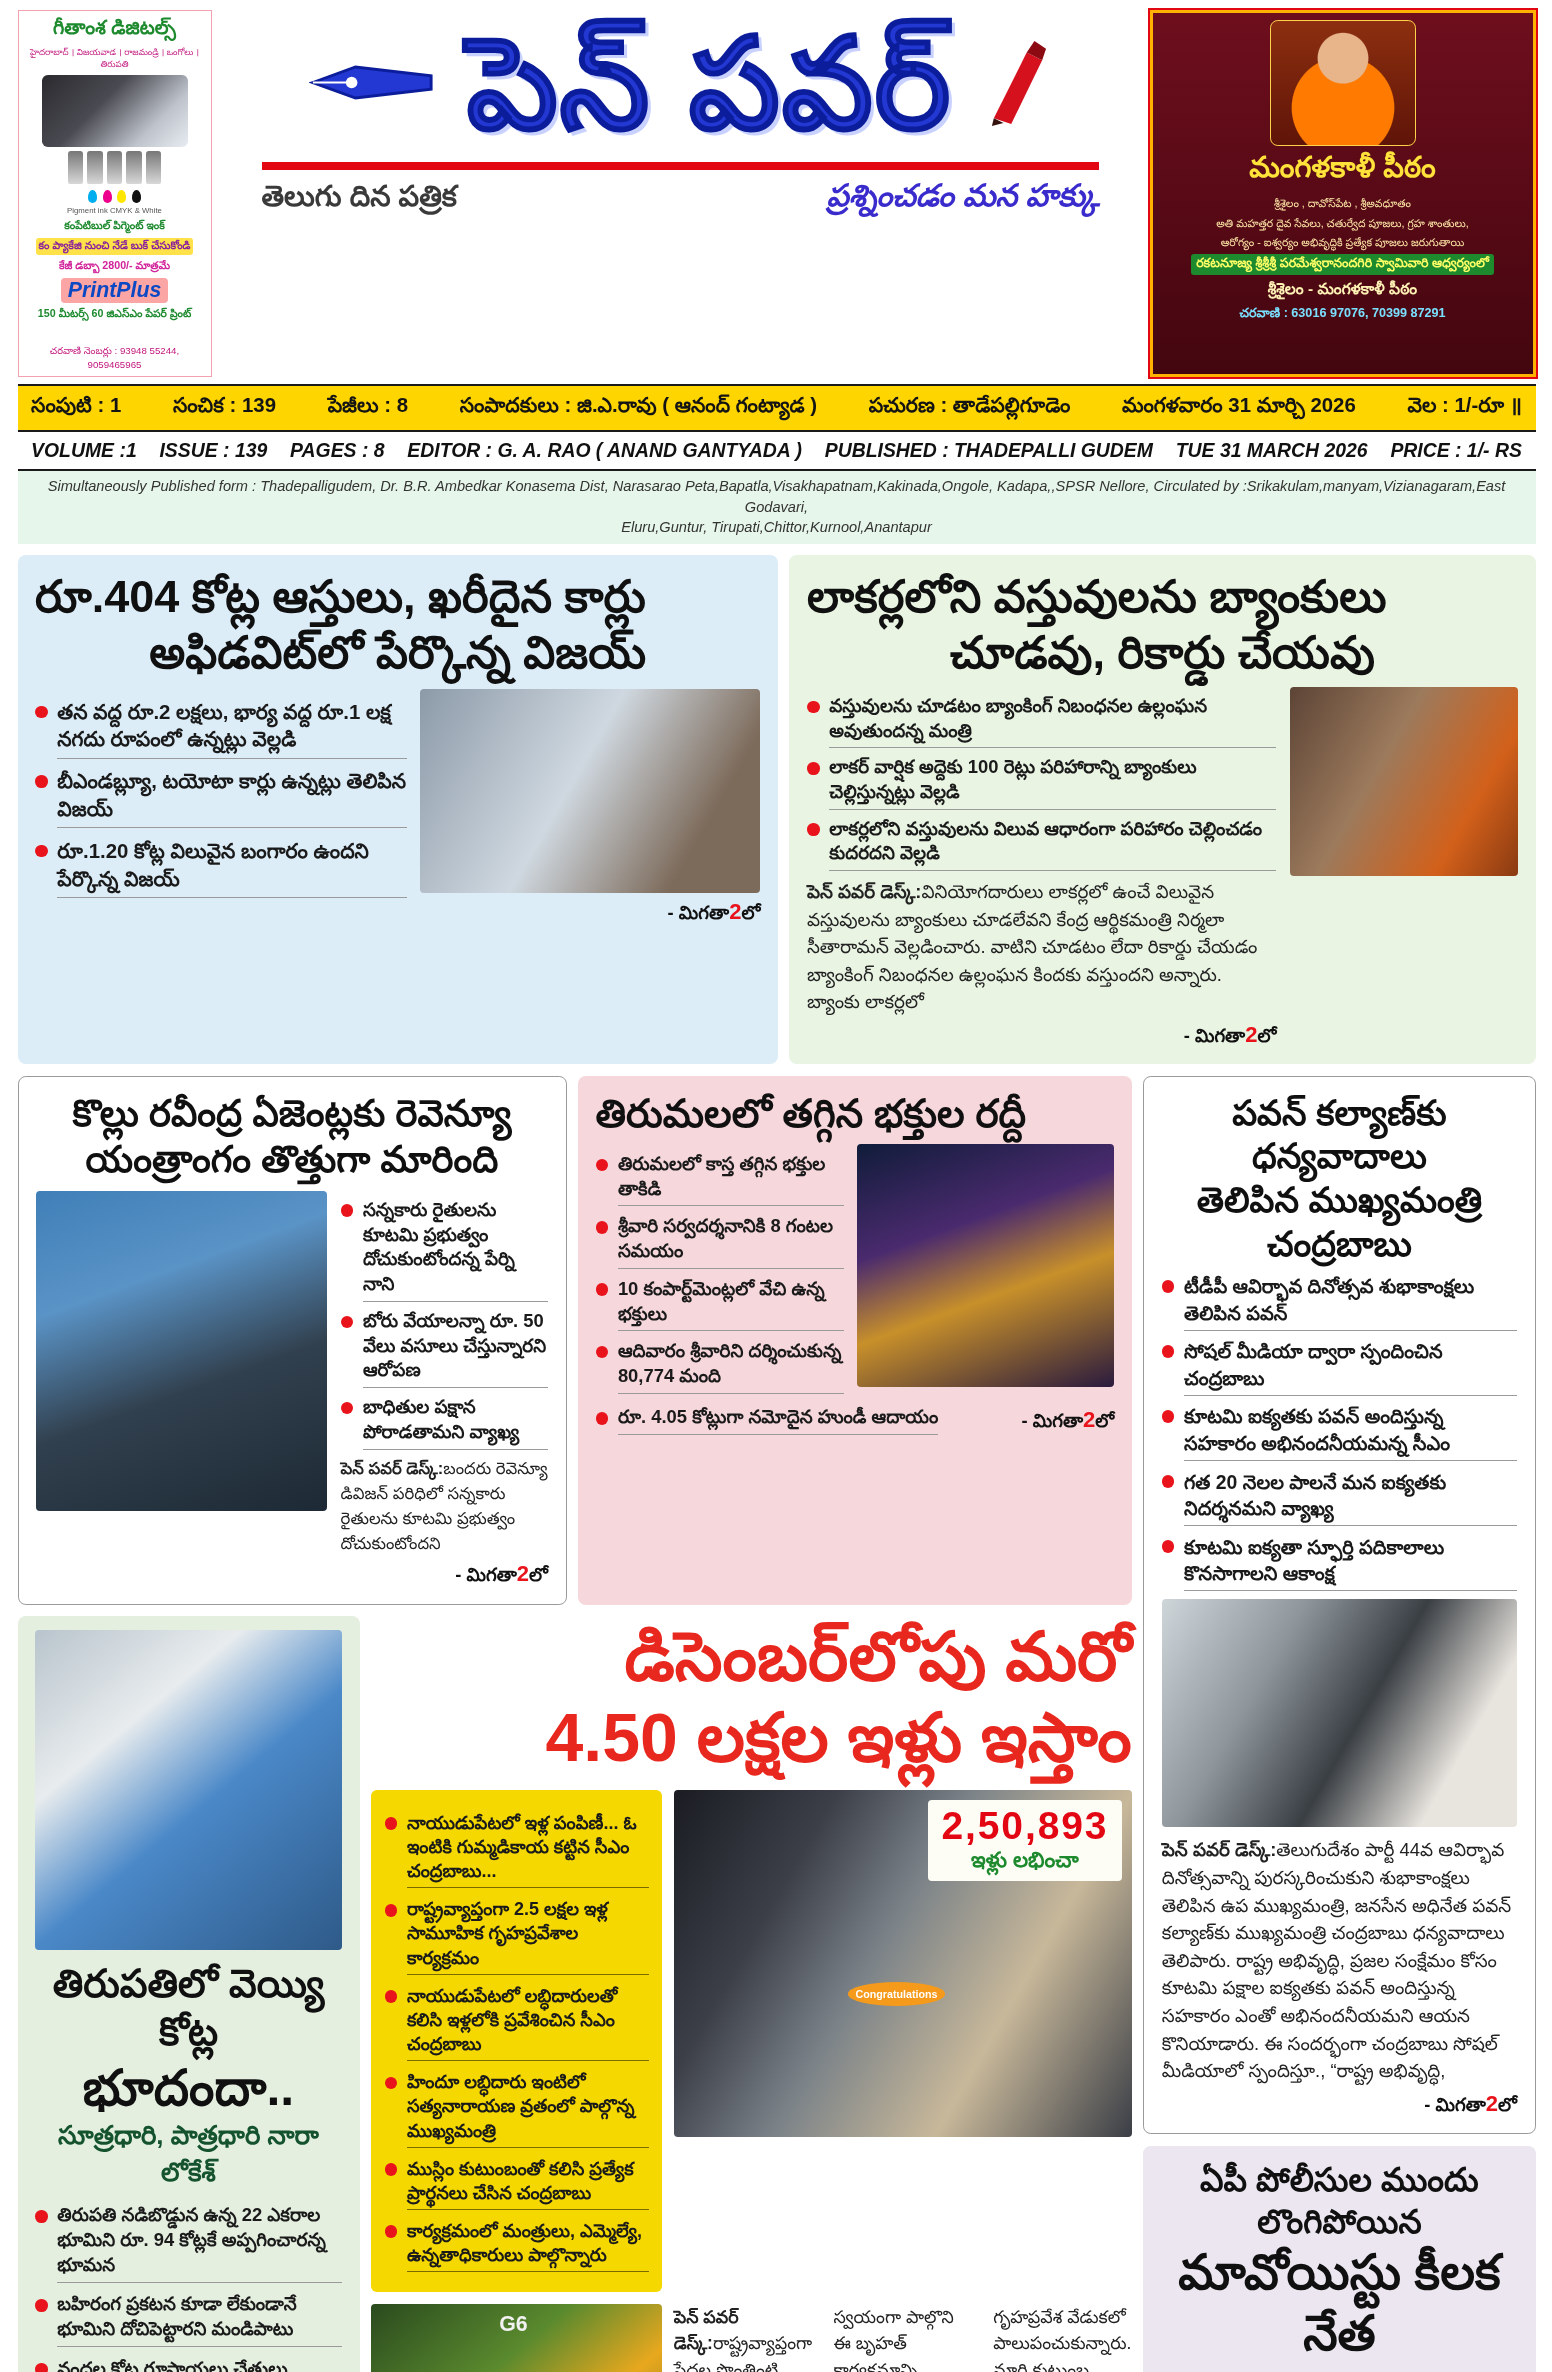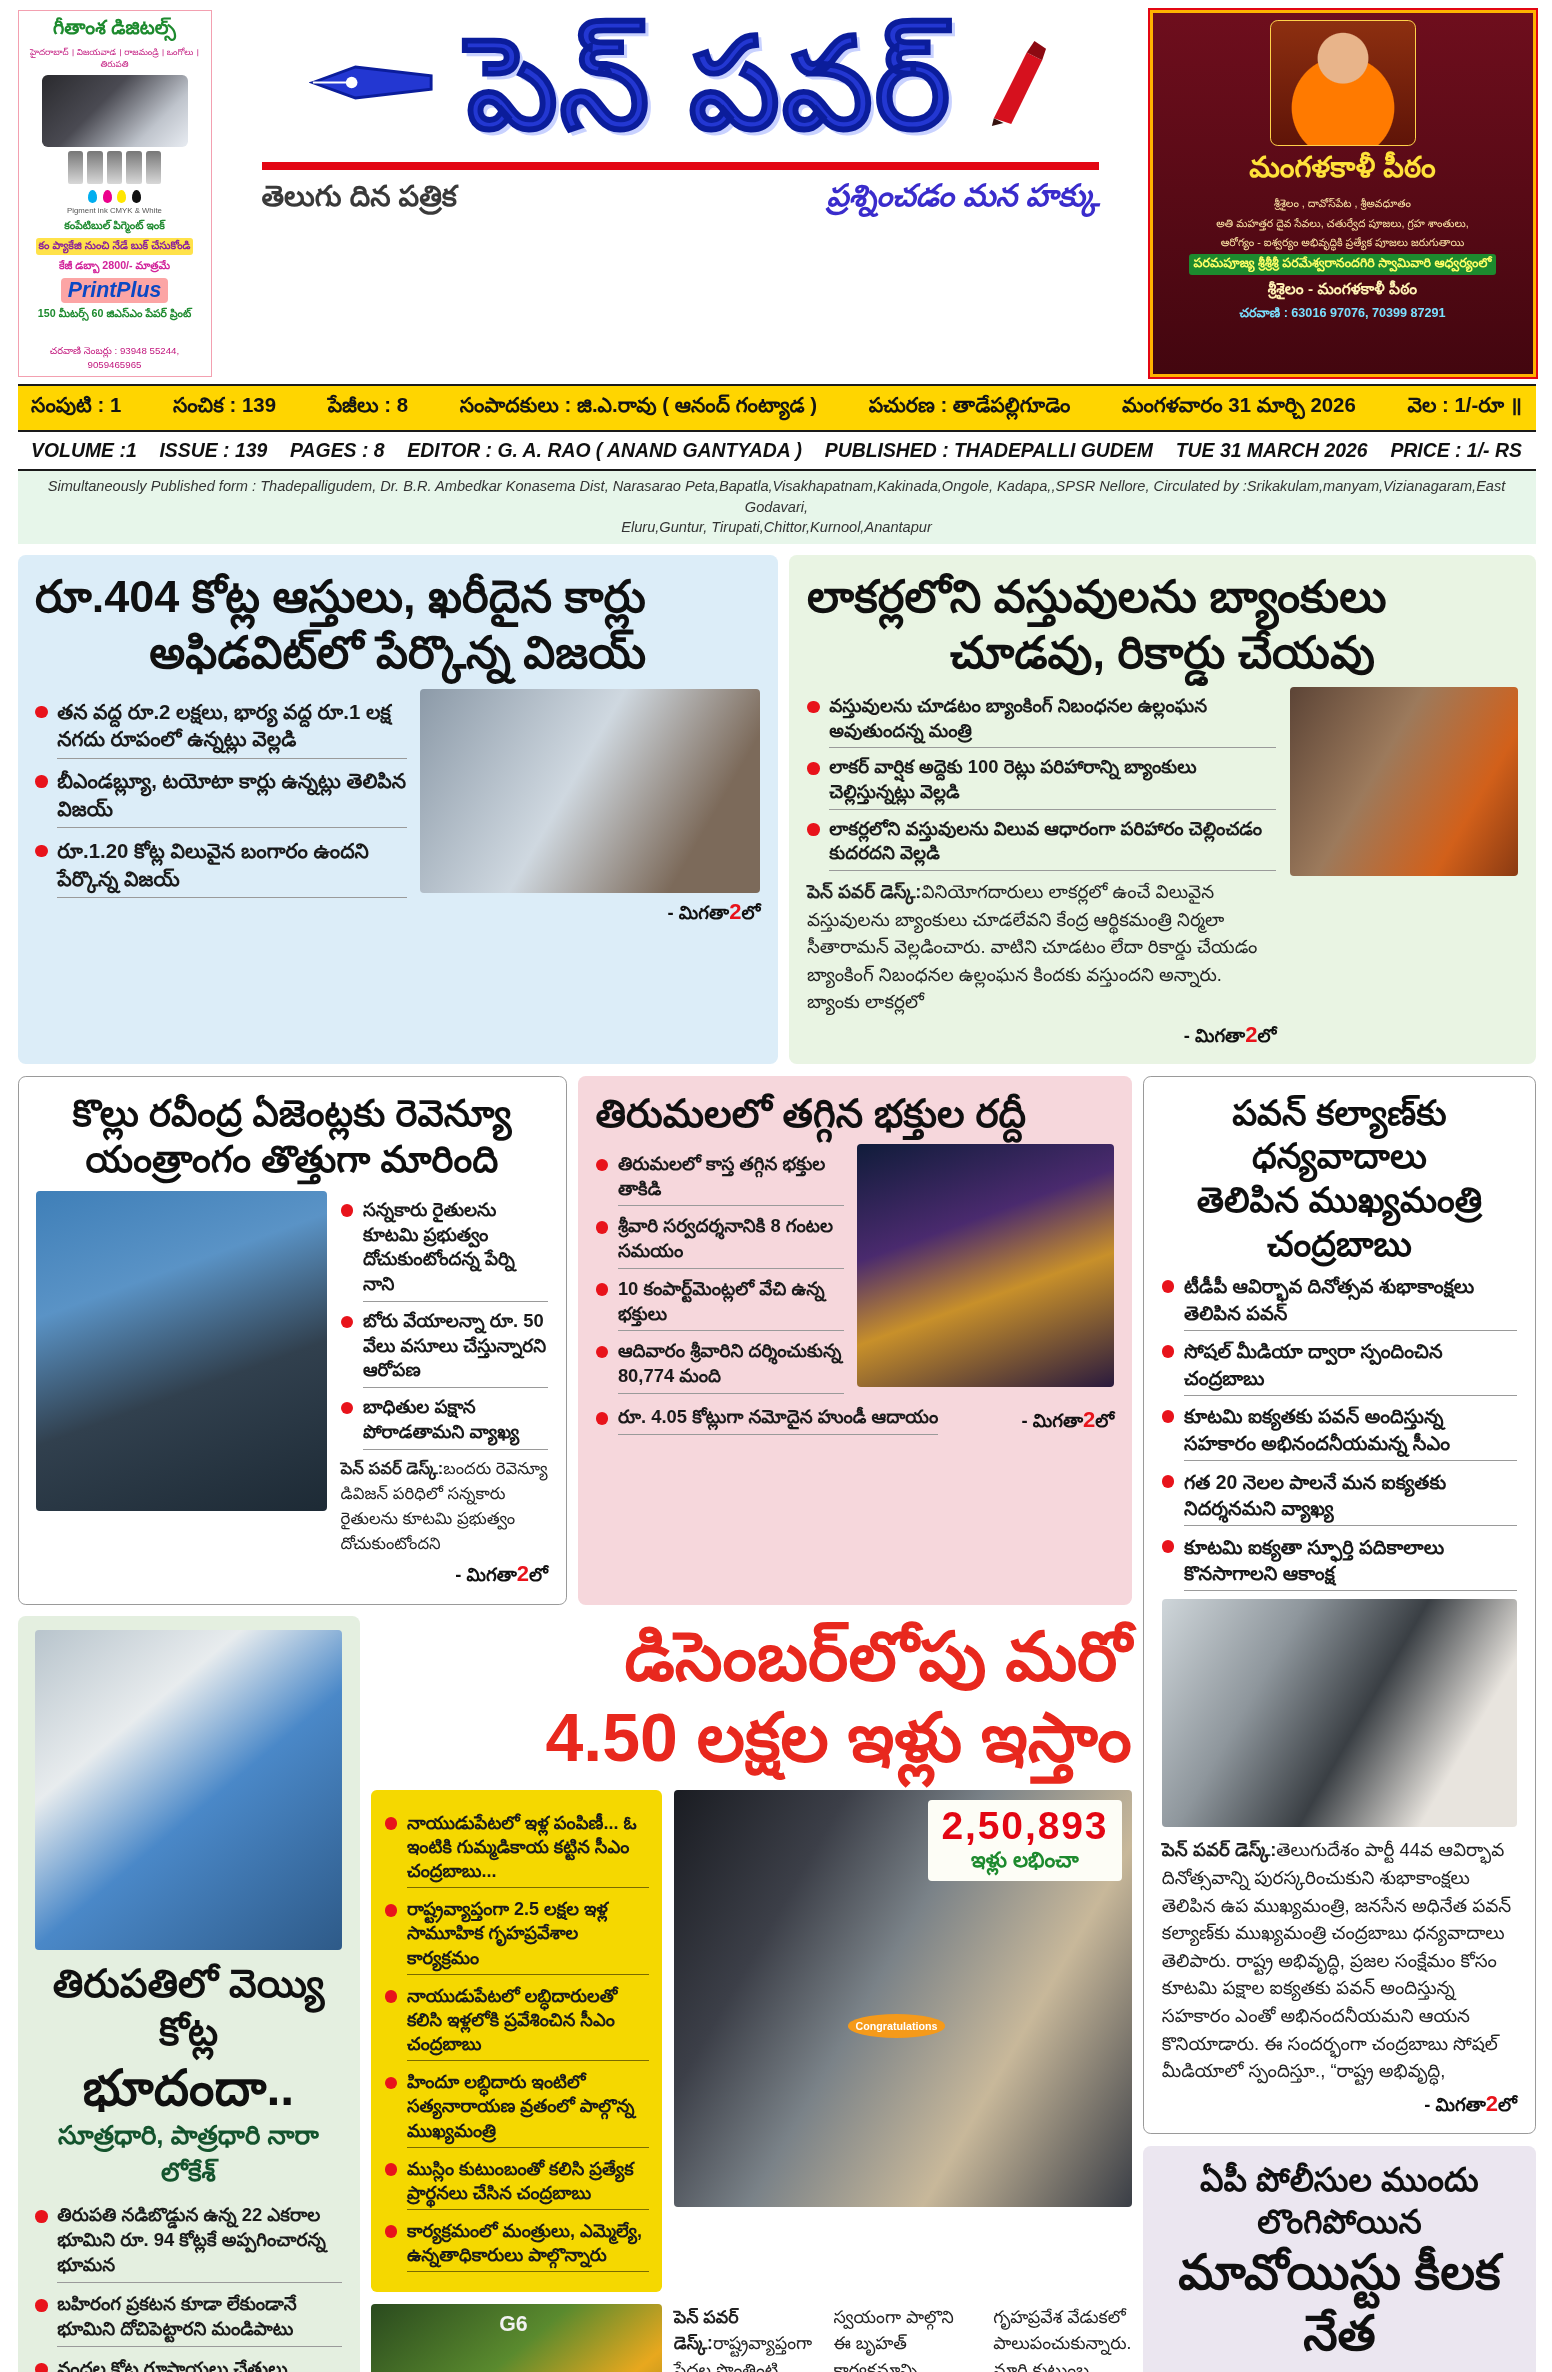--- a/index.html
+++ b/index.html
@@ -93,21 +93,21 @@
   .card-bhudanda .hl { font-size:39px; }
   .card-bhudanda .kicker { font-size:26px; }
   .photo-bhumana { width:100%; height:320px; background:linear-gradient(140deg,#b8c4cc 0%,#e8ecee 30%,#4a88c8 55%,#2e5a88 100%); }
 
   .houses { flex:1; display:flex; flex-direction:column; }
   .houses .red-hl { color:#e8281e; font-size:68px; font-weight:800; text-align:right; line-height:1.18; }
   .houses-grid { display:flex; gap:11.6px; margin-top:13.6px; }
   .yellow-box { width:291px; background:#f5d800; border-radius:5.8px; padding:11.6px 13.6px; }
   .yellow-box .bullets li { font-size:18px; margin:8.7px 0; }
   .yellow-box .bullets .btext { border-color:#7a6a00; }
-  .photo-houses { flex:1; height:417px; position:relative; background:linear-gradient(120deg,#1a1c22 0%,#3c3f48 25%,#7a8288 45%,#c8b89a 70%,#3a3e46 100%); }
+  .photo-houses { flex:1; height:347px; position:relative; background:linear-gradient(120deg,#1a1c22 0%,#3c3f48 25%,#7a8288 45%,#c8b89a 70%,#3a3e46 100%); }
   .overlay-banner { position:absolute; top:9.7px; right:9.7px; background:#fdfdf6; border-radius:3.9px; padding:3.9px 13.6px; text-align:center; }
   .overlay-number { color:#e30613; font-size:39px; font-weight:800; letter-spacing:1.9px; }
   .overlay-text { color:#1d8a2e; font-size:21.3px; font-weight:800; }
   .congrats-chip { position:absolute; left:38%; top:46%; background:#f59a1a; color:#fff; font-size:10.7px; font-weight:700; padding:5.8px 7.8px; border-radius:50%;margin-top:32px; }
   .houses-bottom { display:flex; gap:11.6px; margin-top:11.6px; }
   .photo-pumpkin { width:291px; height:238px; position:relative; background:linear-gradient(140deg,#2a4a1e 0%,#5a8a2e 35%,#e8a81e 60%,#3a5a22 100%); }
   .pumpkin-label { position:absolute; top:8px; left:44%; color:#f2f2f2; font-weight:800; font-size:21.3px; }
   .houses-body { flex:1; column-count:3; column-gap:21.3px; }
 
   .card-maoist { background:#ebe6f0; flex:1; }
@@ -170,21 +170,21 @@
         <span class="tagline-right">ప్రశ్నించడం మన హక్కు</span>
       </div>
     </div>
 
     <div class="ad-right">
       <div class="swami-photo"></div>
       <div class="ad-r-title">మంగళకాళీ పీఠం</div>
       <div class="ad-r-small">శ్రీశైలం , దావోస్‌పేట , శ్రీఅవధూతం</div>
       <div class="ad-r-small">అతి మహత్తర దైవ సేవలు, చతుర్వేద పూజలు, గ్రహ శాంతులు,</div>
       <div class="ad-r-small">ఆరోగ్యం - ఐశ్వర్యం అభివృద్ధికి ప్రత్యేక పూజలు జరుగుతాయి</div>
-      <div class="ad-r-green">పరమపూజ్య శ్రీశ్రీశ్రీ పరమేశ్వరానందగిరి స్వామివారి ఆధ్వర్యంలో</div>
+      <div class="ad-r-green">రకటనూజ్య శ్రీశ్రీశ్రీ పరమేశ్వరానందగిరి స్వామివారి ఆధ్వర్యంలో</div>
       <div class="ad-r-peetham">శ్రీశైలం - మంగళకాళీ పీఠం</div>
       <div class="ad-r-phone">చరవాణి : 63016 97076, 70399 87291</div>
     </div>
   </div>
 
   <div class="bar-yellow">
 
   <span>సంపుటి : 1</span>
       <span>సంచిక : 139</span>
       <span>పేజీలు : 8</span>

